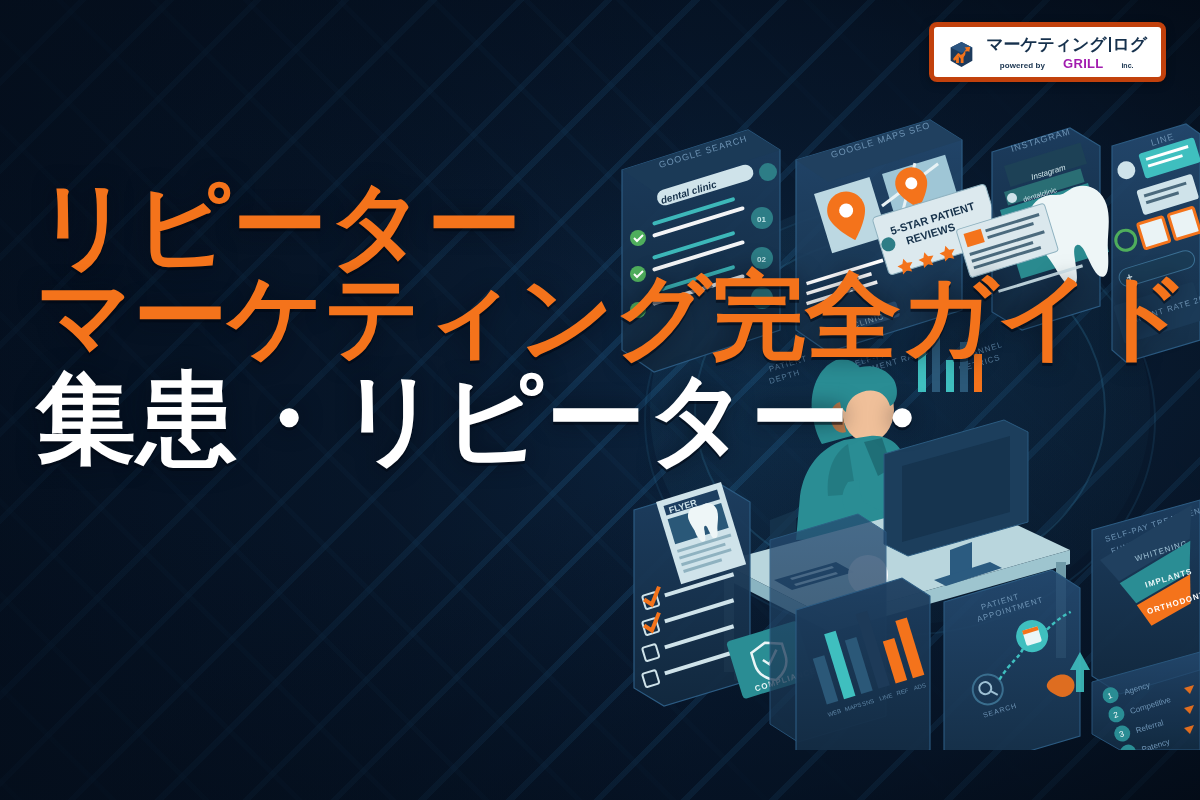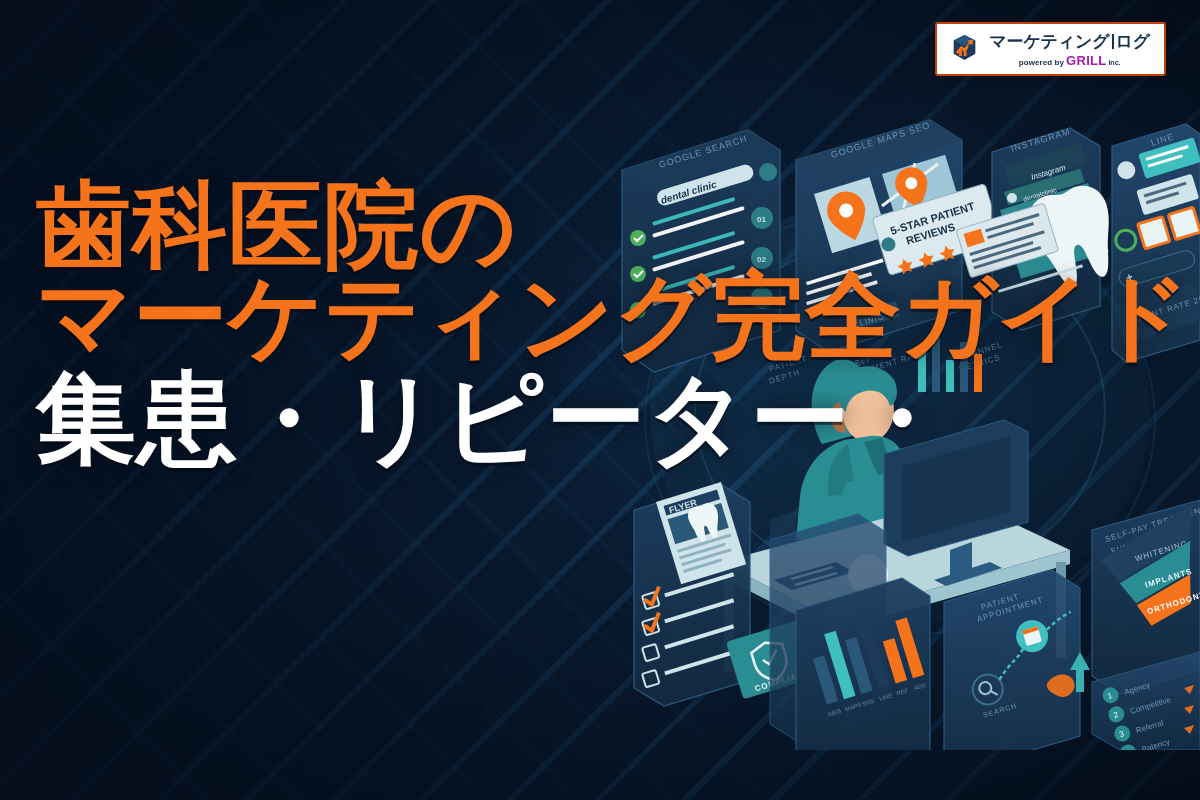--- a/index.html
+++ b/index.html
@@ -50,29 +50,29 @@
   .hl-orange.l2{margin-top:-8px;letter-spacing:-.005em;}
   .hl-white{
     color:#ffffff;font-size:100px;
     text-shadow:0 3px 0 rgba(2,8,18,.55), 0 0 22px rgba(3,10,20,.6);
   }
   .hl-white.l4{margin-top:-6px;}
 
   
   .logo{
     position:absolute;right:34px;top:22px;z-index:9;
-    background:#ffffff;border:2px solid #c2410c;border-radius:3px;
-    padding:8px 14px 7px 12px;display:flex;align-items:flex-start;gap:9px;
+    background:#ffffff;border:5px solid #c2410c;border-radius:8px;
+    padding:8px 14px 7px 12px;display:flex;align-items:flex-end;gap:9px;
     box-shadow:0 2px 8px rgba(0,0,0,.35);
   }
   .logo-mark{width:31px;height:31px;flex:0 0 auto;}
   .logo-txt{display:flex;flex-direction:column;align-items:center;line-height:1;}
   .logo-main{display:flex;align-items:baseline;font-size:17px;font-weight:700;color:#16314d;letter-spacing:-.01em;}
   .logo-sep{display:inline-block;width:2px;height:15px;background:#16314d;margin:0 2px;position:relative;top:2px;}
-  .logo-sub{display:flex;align-items:baseline;gap:2px;margin-top:4px;}
+  .logo-sub{display:flex;align-items:baseline;gap:18px;margin-top:4px;}
   .logo-sub .pw{font-size:8px;font-weight:700;color:#16314d;letter-spacing:.01em;}
   .logo-sub .brand{font-size:13px;font-weight:700;color:#a21caf;letter-spacing:.02em;}
   .logo-sub .inc{font-size:7px;font-weight:700;color:#16314d;}
 </style>
 </head>
 <body>
 
 <div class="stage">
 
   <div class="bg-base"></div>
@@ -419,21 +419,21 @@
       <g fill="#3FBFBF" opacity=".9">
         <path d="M470 560 l10 -18 l10 18 l-6 0 l0 22 l-8 0 l0 -22Z"></path>
       </g>
       <g fill="#F4731B" opacity=".9">
         <path d="M448 572 c8 -10 22 -10 26 0 c3 10 -8 18 -16 14 c-8 -4 -14 -8 -10 -14Z"></path>
       </g>
     </svg>
   </div>
 
   <div class="headline">
-    <div class="hl-line hl-orange">歯科医院の</div>
+    <div class="hl-line hl-orange">リピーター</div>
     <div class="hl-line hl-orange l2">マーケティング完全ガイド</div>
     <div class="hl-line hl-white">集患・リピーター・</div>
   </div>
 
   <div class="logo">
     <span class="logo-mark">
       <svg viewBox="0 0 40 40" xmlns="http://www.w3.org/2000/svg">
         <path d="M6 11 L20 4 L34 11 L34 28 L20 36 L6 28 Z" fill="#1d3a5c"></path>
         <path d="M6 11 L20 4 L34 11 L20 18 Z" fill="#2b5480"></path>
         <path d="M11 26 L16 20 L20 24 L29 12" stroke="#F4731B" stroke-width="3.4" fill="none" stroke-linecap="round" stroke-linejoin="round"></path>

